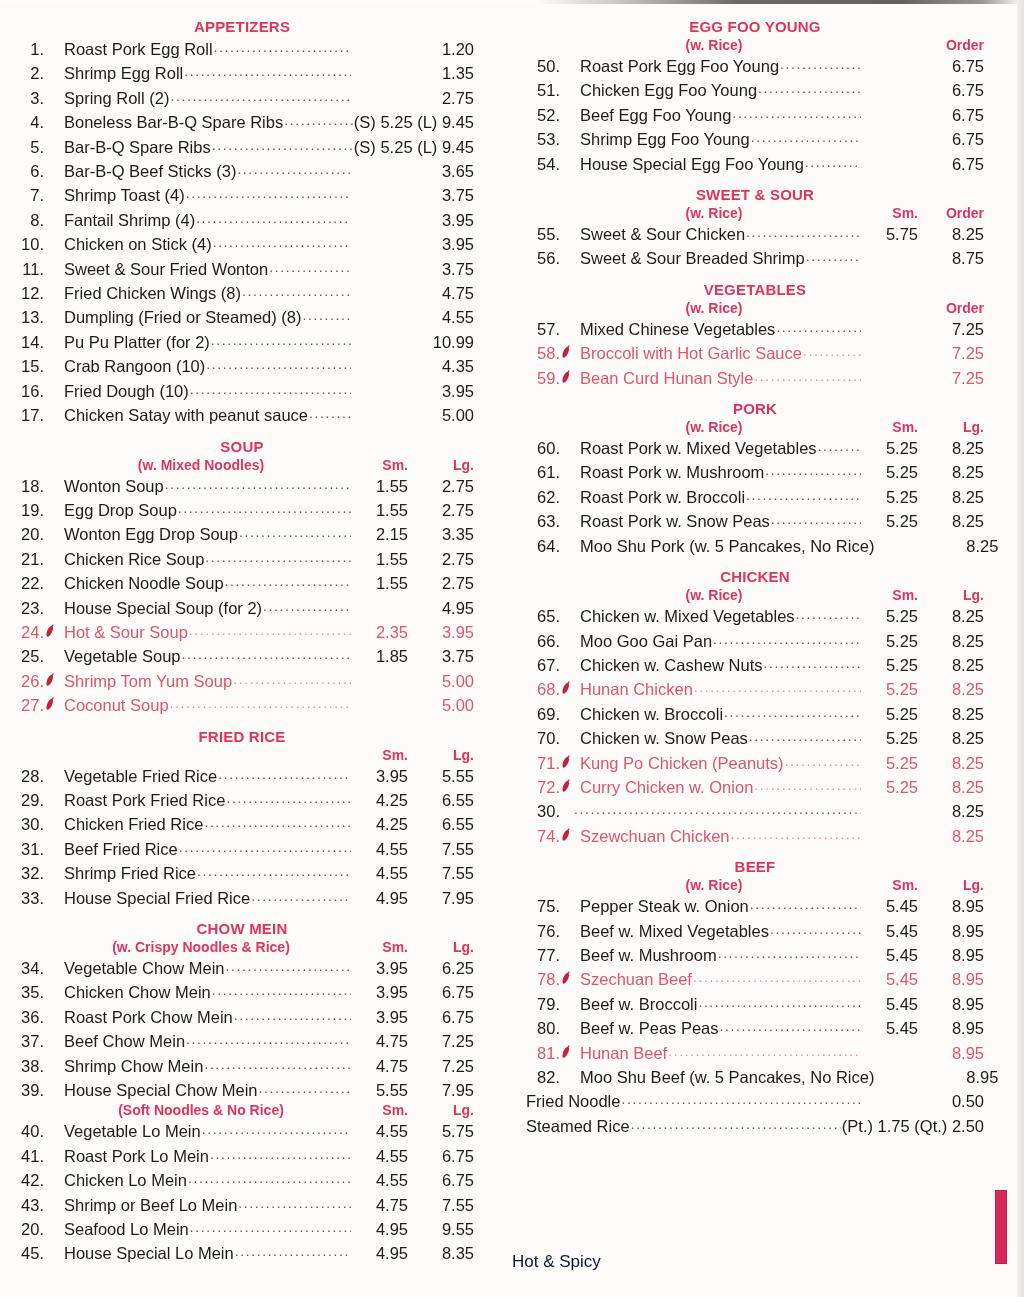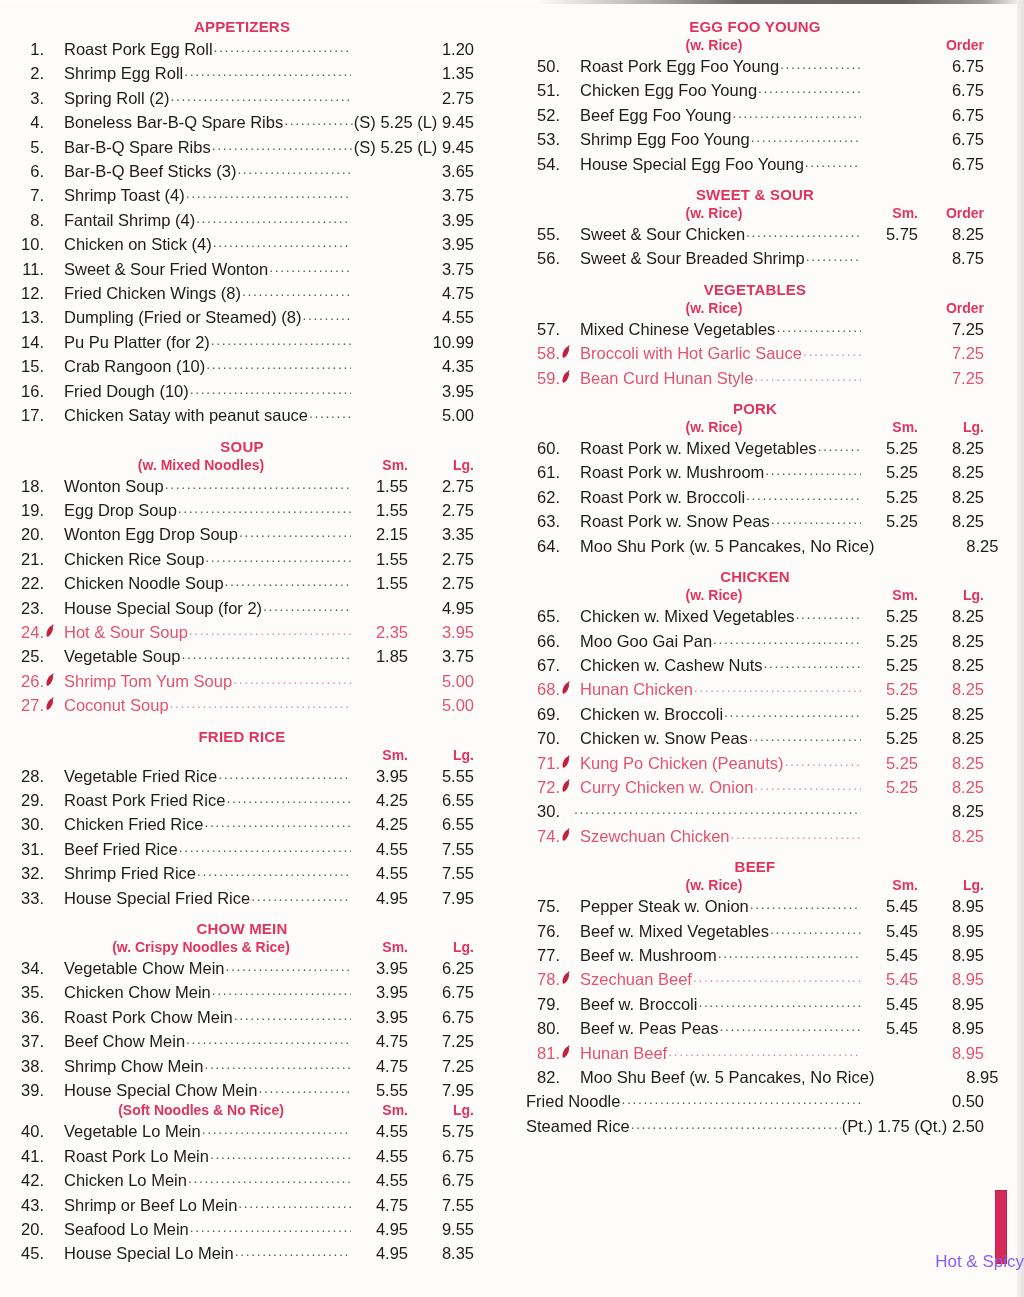--- a/index.html
+++ b/index.html
@@ -144,22 +144,22 @@
     flex: none;
     text-align: right;
     white-space: nowrap;
   }
 
   .legend {
     position: absolute;
     left: 512px;
     top: 1252px;
     width: 512px;
-    text-align: right;
-    color: #8b5cf6;
+    text-align: left;
+    color: #0f172a;
     font-size: 17px;
   }
   .side-name { flex: none; }
 </style>
 </head>
 <body>
 
 <div id="page">
 
   <div class="scan-top-edge"></div>

